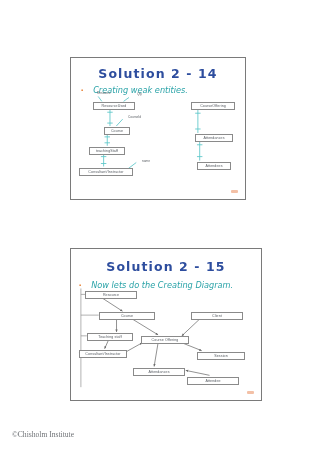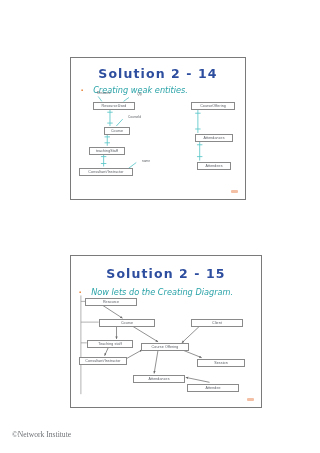--- a/index.html
+++ b/index.html
@@ -15,21 +15,21 @@
     overflow: hidden;
   }
 
   .slide {
     position: absolute;
     background: #ffffff;
     border: 1px solid #7a7a7a;
     box-sizing: border-box;
   }
   #slide-1 { left: 70px; top: 57px; width: 176px; height: 143px; }
-  #slide-2 { left: 70px; top: 255px; width: 192px; height: 153px; }
+  #slide-2 { left: 70px; top: 248px; width: 192px; height: 153px; }
 
   .slide-title {
     position: absolute;
     left: 0;
     right: 0;
     text-align: center;
     color: #2d4d9e;
     font-size: 12.5px;
     font-weight: bold;
     letter-spacing: 1.1px;
@@ -215,13 +215,13 @@
   <div class="entity-box" style="left:16px; top:84px; width:46px; height:8px;">Teaching staff</div>
   <div class="entity-box" style="left:70px; top:87px; width:48px; height:8px;">Course Offering</div>
   <div class="entity-box" style="left:8px; top:101px; width:48px; height:8px;">Consultant/Instructor</div>
   <div class="entity-box" style="left:126px; top:103px; width:48px; height:8px;">Session</div>
   <div class="entity-box" style="left:62px; top:119px; width:52px; height:8px;">Attendances</div>
   <div class="entity-box" style="left:116px; top:128px; width:52px; height:8px;">Attendee</div>
 
   <div class="page-marker"></div>
 </div>
 
-<div class="footer">©Network Institute</div>
+<div class="footer">©Chisholm Institute</div>
 
 </body></html>

